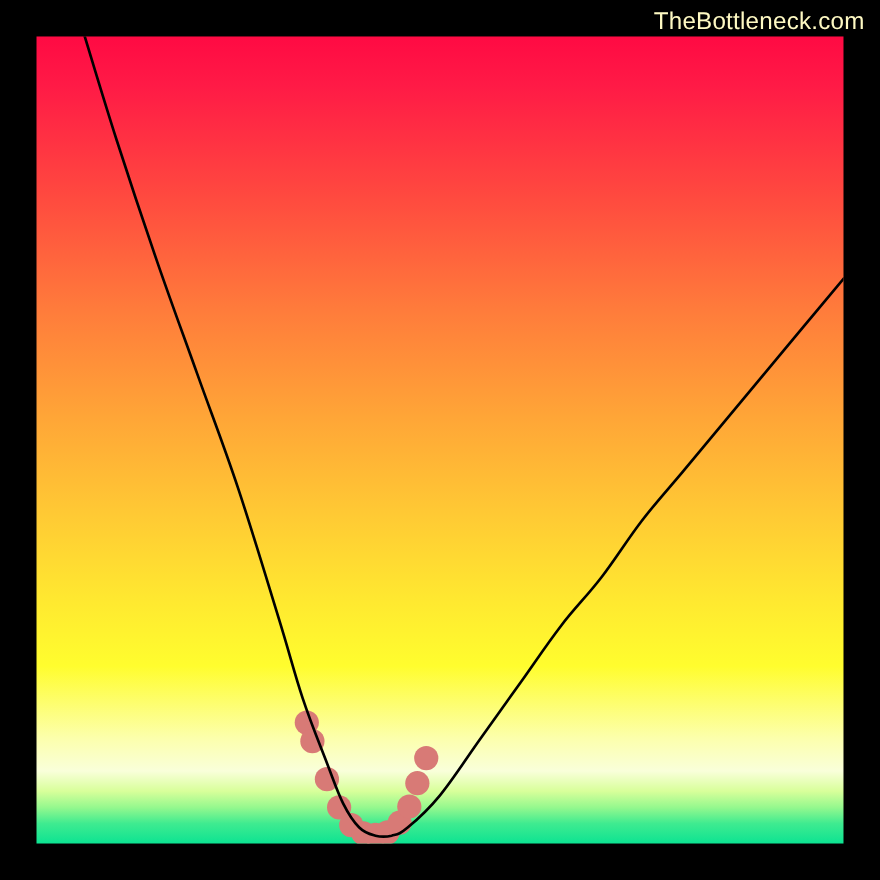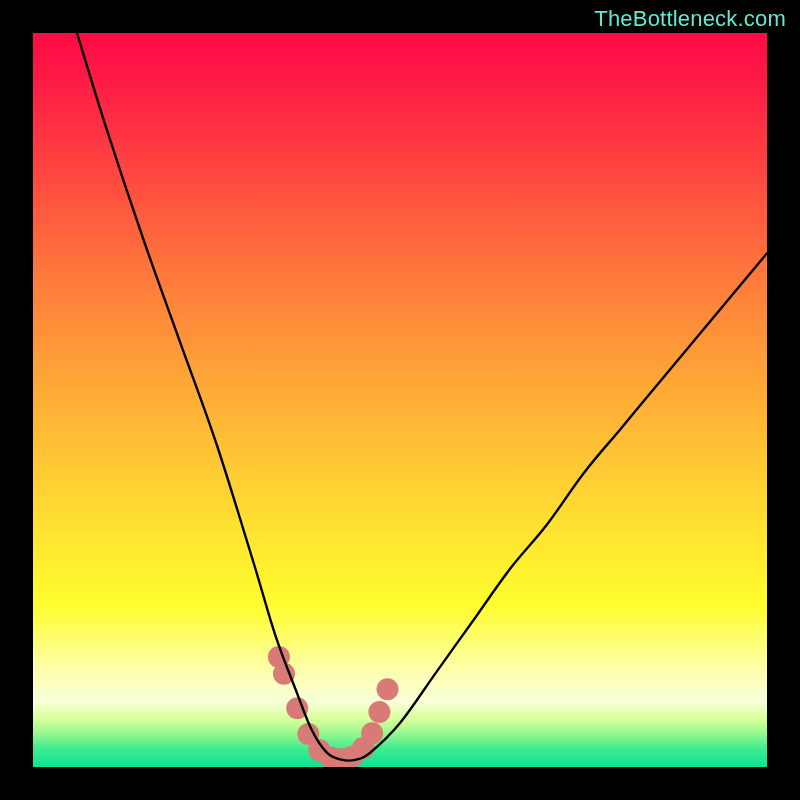--- a/index.html
+++ b/index.html
@@ -51,21 +51,21 @@
   svg.curve {
     position: absolute;
     left: 0; top: 0;
     width: 734px;
     height: 734px;
   }
   .watermark {
     position: absolute;
     top: 6px;
     right: 14px;
-    color: #5eead4;
+    color: #fef9c3;
     font-size: 22px;
     font-weight: 500;
     letter-spacing: 0.2px;
     user-select: none;
   }
 </style>
 </head>
 <body>
 
 <div class="frame">

